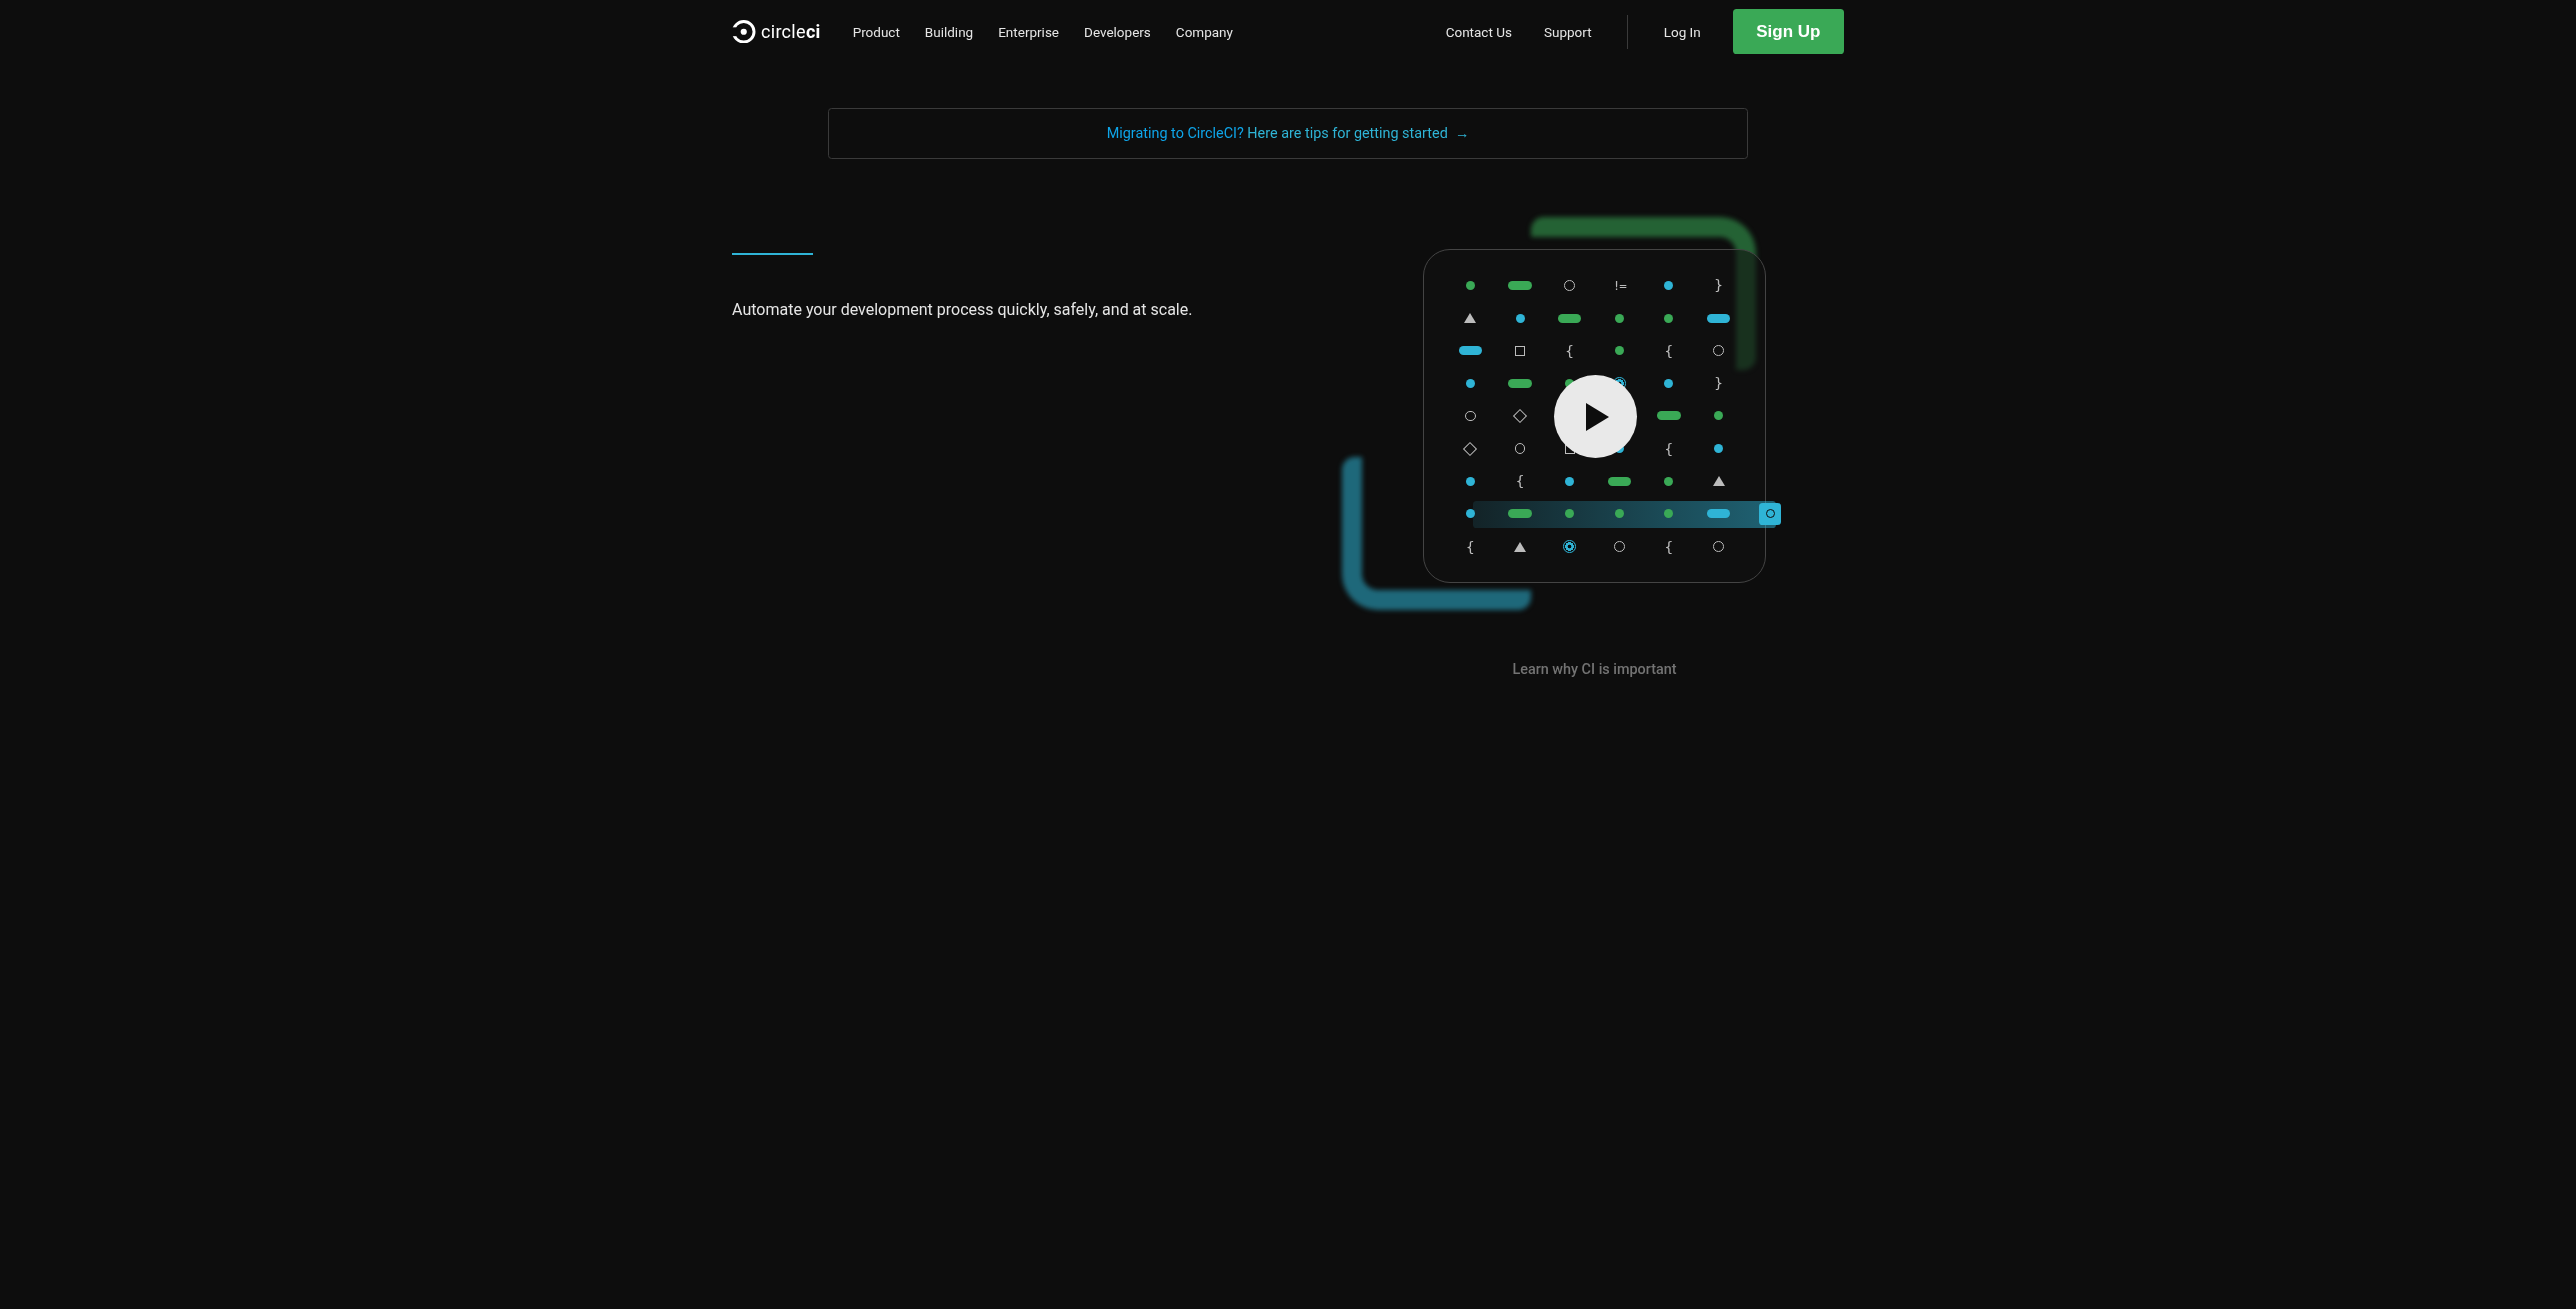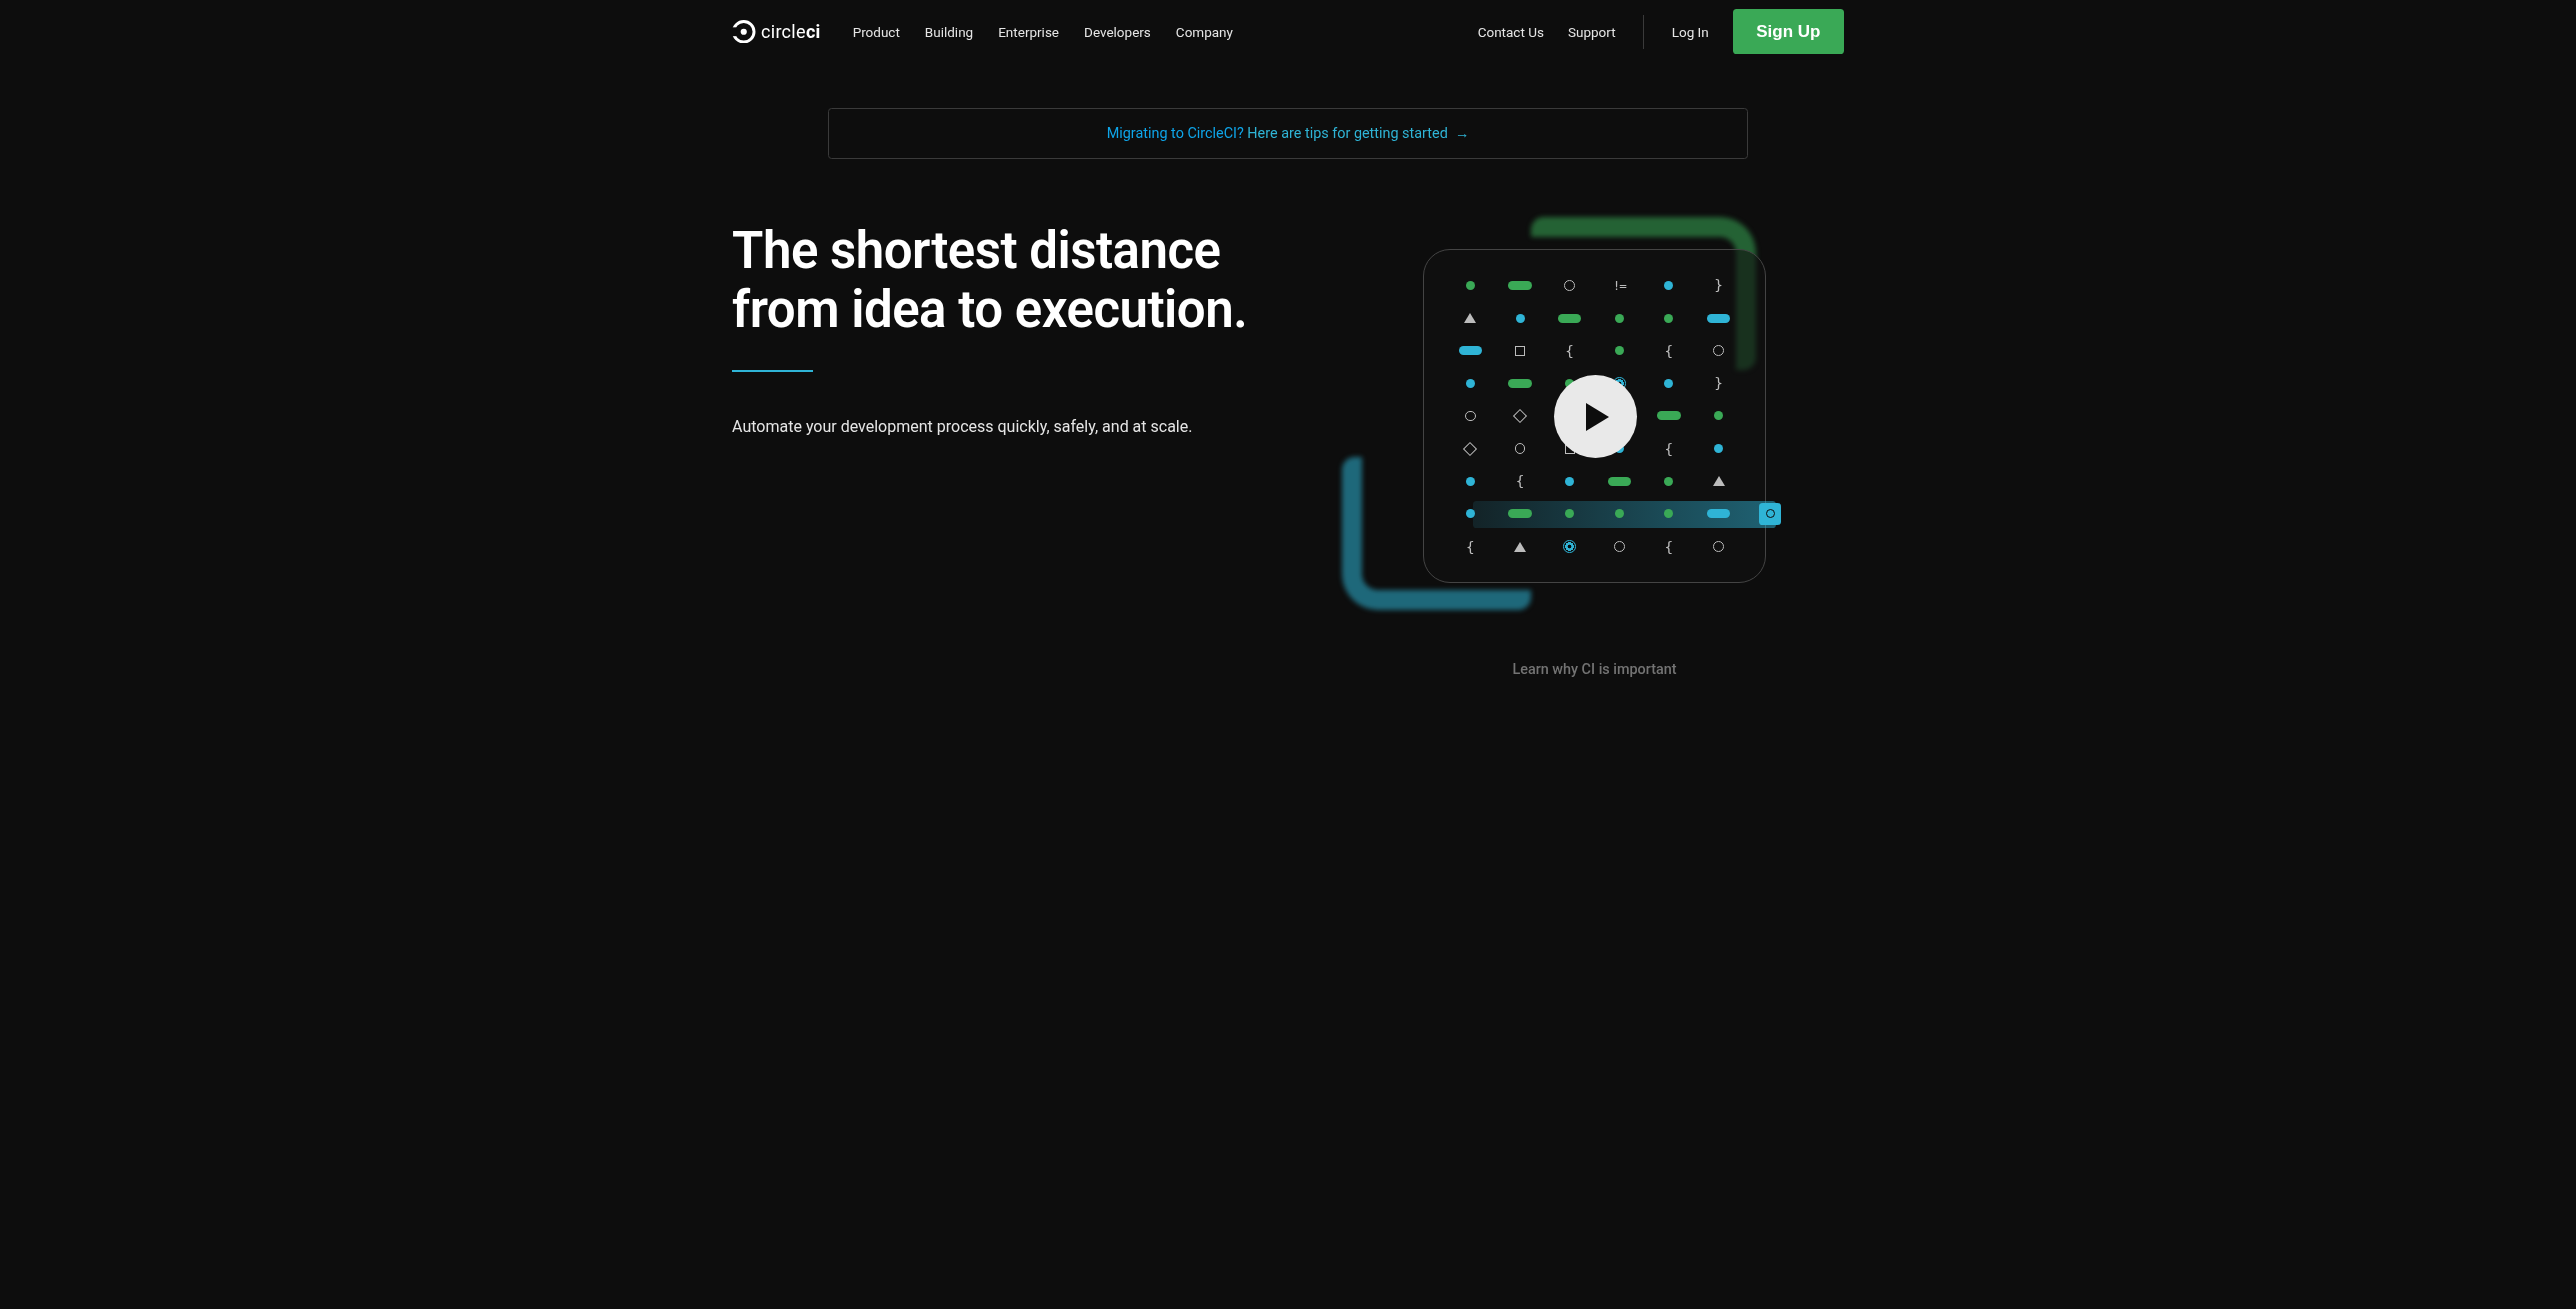--- a/index.html
+++ b/index.html
@@ -38,21 +38,21 @@
   nav.main-nav a {
     color: #e5e5e5;
     text-decoration: none;
     font-size: 13.5px;
     cursor: pointer;
   }
   .spacer { flex: 1; }
   nav.right-nav {
     display: flex;
     align-items: center;
-    gap: 24px;
+    gap: 32px;
   }
   nav.right-nav a {
     color: #e5e5e5;
     text-decoration: none;
     font-size: 13.5px;
     cursor: pointer;
   }
   .divider-v {
     width: 0.9px;
     height: 34px;
@@ -292,21 +292,20 @@
   </header>
 
   <div class="banner">
     <span class="prefix">Migrating to CircleCI? </span>
     <a>Here are tips for getting started</a>
     <span class="arrow">→</span>
   </div>
 
   <section class="hero">
     <div class="hero-left">
-      <h1 class="hero-title">The shortest distance from idea to execution.</h1>
       <div class="accent-bar"></div>
       <p class="hero-sub">Automate your development process quickly, safely, and at scale.</p>
     </div>
 
     <div class="hero-right">
       <div class="graphic-wrap">
         <div class="pipe pipe-green"></div>
         <div class="pipe pipe-blue"></div>
 
         <div class="graphic-board">

